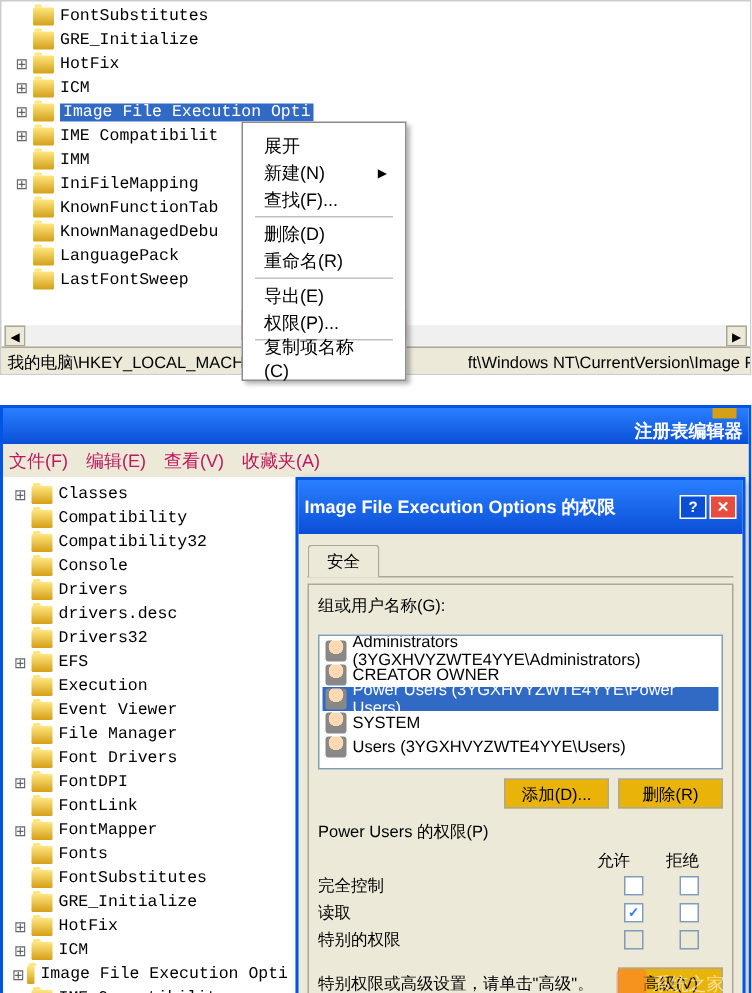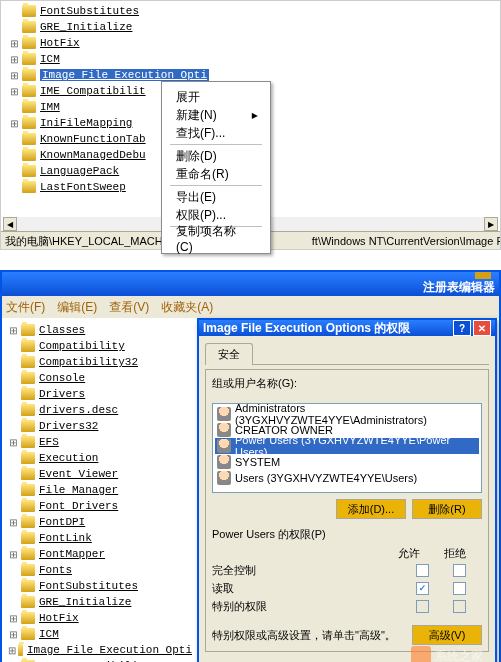--- a/index.html
+++ b/index.html
@@ -8,48 +8,48 @@
 
 .top-section { position: relative; height: 250px; border: 1px solid #ccc; background: #fff; }
 .tree { padding: 2px 0 0 8px; }
 .tree-item { display: flex; align-items: center; height: 16px; font-size: 11px; color: #000; white-space: nowrap; }
 .tree-item .plusminus { width: 11px; height: 11px; margin-right: 2px; display: inline-flex; align-items: center; justify-content: center; }
 .tree-item .plusminus::before { content: "⊞"; font-size: 10px; color: #666; }
 .tree-item.no-plus .plusminus::before { content: ""; }
 .tree-item .folder-icon { width: 14px; height: 12px; background: linear-gradient(#ffe680, #d4a017); border-radius: 1px; margin-right: 4px; position: relative; }
 .tree-item .folder-icon::before { content: ""; position: absolute; top: -2px; left: 1px; width: 5px; height: 2px; background: #ffe680; border-radius: 1px 1px 0 0; }
 .tree-item.selected span.label { background: #316ac5; color: #fff; padding: 0 2px; }
-.tree-item .label { font-family: "Courier New", monospace; text-decoration: underline; }
+.tree-item .label { font-family: "Courier New", monospace; }
 
 .scroll-h { position: absolute; bottom: 18px; left: 2px; right: 2px; height: 14px; background: #ece9d8; display: flex; }
 .scroll-btn { width: 14px; height: 14px; background: #ece9d8; border: 1px solid #aca899; display: flex; align-items: center; justify-content: center; font-size: 8px; }
 .scroll-track { flex: 1; background: #f0f0f0; }
 
 .status-bar { position: absolute; bottom: 0; left: 0; right: 0; height: 18px; background: #ece9d8; border-top: 1px solid #aca899; font-size: 11px; padding: 2px 4px; white-space: nowrap; overflow: hidden; }
 
 
 .context-menu { position: absolute; top: 80px; left: 160px; background: #fff; border: 1px solid #8b8b8b; box-shadow: 2px 2px 3px rgba(0,0,0,0.3); padding: 6px; z-index: 100; width: 110px; }
 .menu-item { height: 18px; display: flex; align-items: center; padding: 0 20px 0 8px; font-size: 12px; position: relative; cursor: pointer; }
 .menu-item.has-submenu::after { content: "▶"; position: absolute; right: 6px; font-size: 8px; }
 .menu-separator { height: 1px; background: #c0c0c0; margin: 2px 2px; }
 .menu-highlight { position: absolute; border: 2px solid #cc0000; pointer-events: none; }
 
 
 .gap { height: 20px; background: #fff; }
 .regedit-window { border: 2px solid #0055e5; position: relative; }
 .title-bar { height: 24px; background: linear-gradient(#2a7fff, #0a4fd6); color: #fff; display: flex; align-items: flex-end; padding: 0 4px; font-size: 12px; font-weight: bold; flex-direction: column; }
 .title-bar .title-icon { width: 16px; height: 16px; background: #d4a017; margin-right: 4px; }
 .menu-bar { height: 22px; background: #ece9d8; display: flex; align-items: center; padding: 0 4px; gap: 12px; font-size: 12px; }
-.menu-bar span { color: #a16207; cursor: pointer; }
+.menu-bar span { color: #be185d; cursor: pointer; }
 .regedit-body { display: flex; background: #fff; height: 360px; position: relative; }
 .regedit-tree { width: 190px; padding: 4px 0 0 6px; overflow: hidden; }
 
 
 .perm-dialog { position: absolute; top: 0; left: 195px; width: 300px; border: 2px solid #0055e5; box-shadow: 2px 2px 5px rgba(0,0,0,0.3); background: #ece9d8; z-index: 200; }
-.perm-title-bar { height: 16px; background: linear-gradient(#2a7fff, #0a4fd6); color: #fff; display: flex; align-items: center; justify-content: space-between; padding: 0 4px; font-size: 12px; font-weight: bold; }
+.perm-title-bar { height: 36px; background: linear-gradient(#2a7fff, #0a4fd6); color: #fff; display: flex; align-items: center; justify-content: space-between; padding: 0 4px; font-size: 12px; font-weight: bold; }
 .title-btns { display: flex; gap: 2px; }
 .title-btn { width: 18px; height: 16px; background: #e84c3d; border: 1px solid #fff; color: #fff; display: flex; align-items: center; justify-content: center; font-size: 10px; cursor: pointer; }
 .title-btn.help { background: #0a4fd6; }
 .perm-body { padding: 6px; }
 .tab-row { display: flex; border-bottom: 1px solid #aca899; }
 .tab { padding: 3px 12px; background: #ece9d8; border: 1px solid #aca899; border-bottom: none; border-radius: 3px 3px 0 0; font-size: 11px; position: relative; top: 1px; }
 .group-box { border: 1px solid #aca899; padding: 6px; margin-top: 4px; background: #ece9d8; }
 .group-label { font-size: 11px; margin-bottom: 12px; }
 .listbox { background: #fff; border: 1px solid #7f9db9; height: 90px; overflow: auto; padding: 2px; }
 .list-row { display: flex; align-items: center; height: 16px; font-size: 11px; padding: 0 2px; gap: 4px; }

